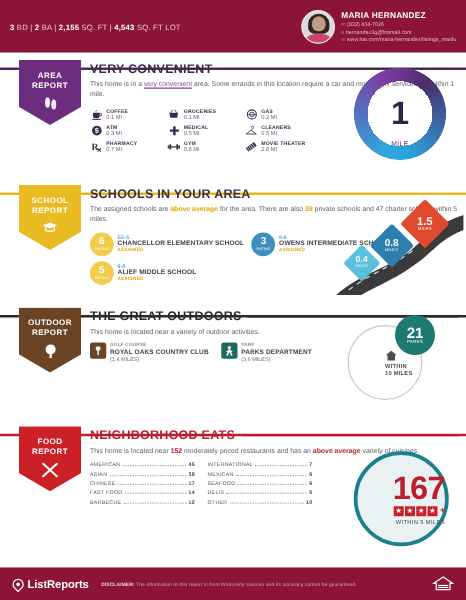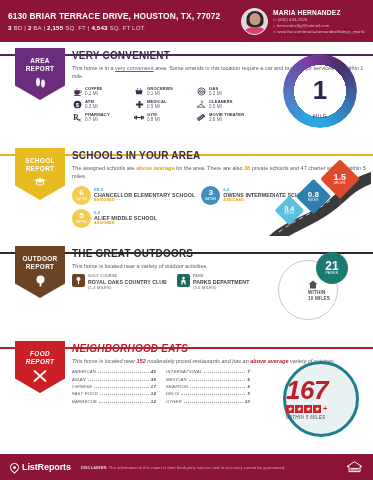--- a/index.html
+++ b/index.html
@@ -240,21 +240,21 @@
   .ov-bubble {
     position: absolute; border-radius: 50%;
     display: flex; flex-direction: column;
     align-items: center; justify-content: center;
     color: #fff; line-height: 1.05; text-align: center;
   }
   .ov-bubble .ob-n { font-weight: bold; }
   .ov-bubble .ob-l { letter-spacing: .2px; }
 
   
-  #food-report { height: 105px; font-style: italic; }
+  #food-report { height: 105px; }
   #food-report .rule { background: #b9202b; width: 100%; }
   #food-report .badge { background: #cc2027; }
   #food-report .content { position: absolute; left: 72px; top: 8px; right: 6px; }
   #food-report .sect-head { color: #b9202b; }
   #food-report .tail { background: #b9202b; }
   #food-report .sub-head { color: #b9202b; }
   .hl-r { color: #b9202b; font-weight: bold; }
 
   .cat-cols { display: flex; gap: 10px; margin-top: 4px; }
   .cat-col { width: 84px; }
@@ -268,21 +268,21 @@
     flex: 1; border-bottom: .6px dotted #a9a9ad;
     margin: 0 2px 1px 2px;
   }
   .cat-row .cv { font-weight: bold; color: #3f3f44; }
 
   .food-circle {
     position: absolute; right: 14px; top: 26px;
     width: 76px; height: 76px; border-radius: 50%;
     background: #e9f1f2; border: 3.5px solid #1d7f8c;
     display: flex; flex-direction: column;
-    align-items: flex-start; justify-content: center;
+    align-items: flex-end; justify-content: center;
   }
   .food-circle .fc-n {
     font-size: 26px; font-weight: bold; color: #b9202b; line-height: .95;
     letter-spacing: -.5px;
   }
   .food-stars { display: flex; align-items: center; gap: 1px; margin-top: 2px; }
   .food-stars .st {
     width: 8px; height: 8px; background: #cc2027;
     display: flex; align-items: center; justify-content: center;
     color: #fff; font-size: 6px; line-height: 1;
@@ -319,21 +319,20 @@
   .eh {
     width: 17px; height: 15px; color: #fff;
     flex-shrink: 0;
   }
 </style>
 </head>
 <body>
 
 <div class="header">
   <div class="header-left">
-    <div class="addr">6130 BRIAR TERRACE DRIVE, HOUSTON, TX, 77072</div>
     <div class="specs">
       <b>3</b>
       <span>BD</span> |
       <b>2</b>
       <span>BA</span> |
       <b>2,155</b>
       <span>SQ. FT</span> |
       <b>4,543</b>
       <span>SQ. FT LOT</span>
     </div>

